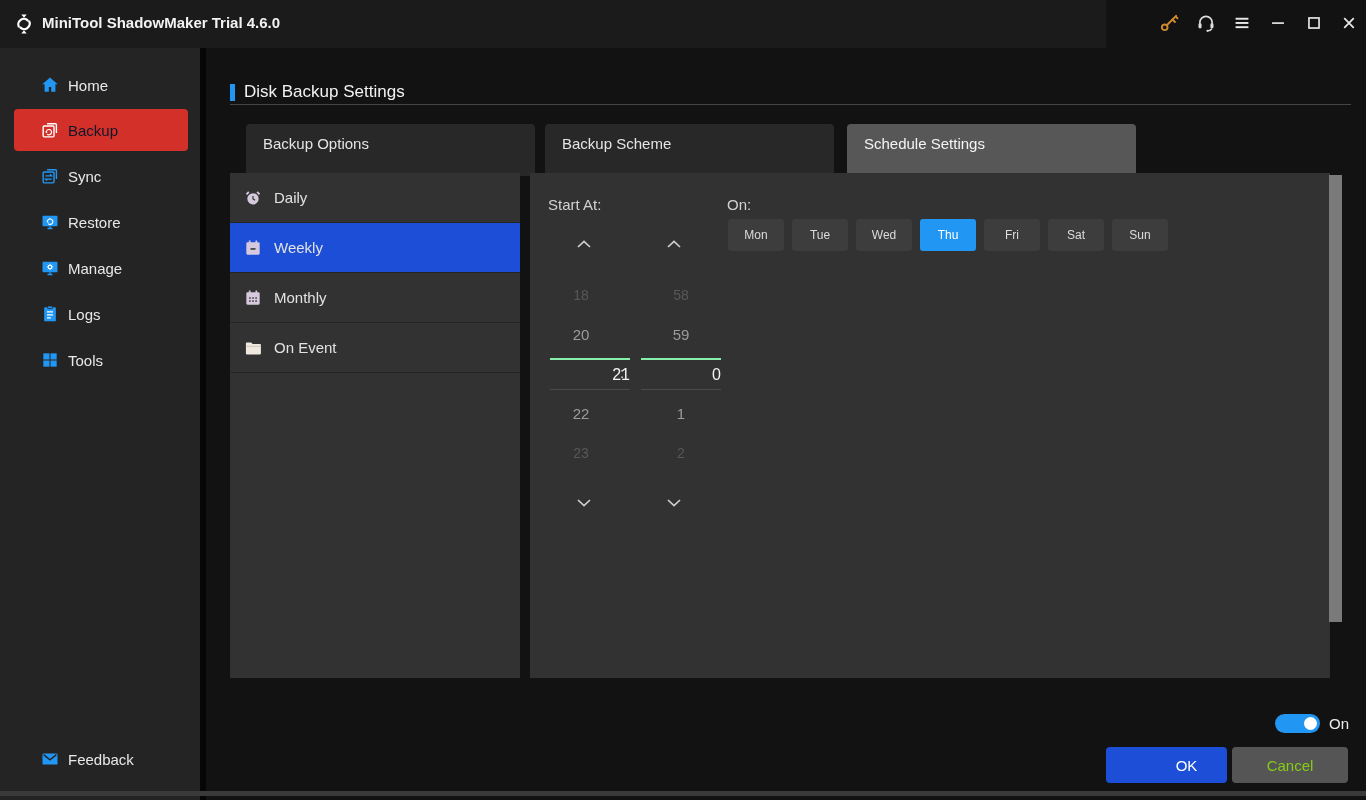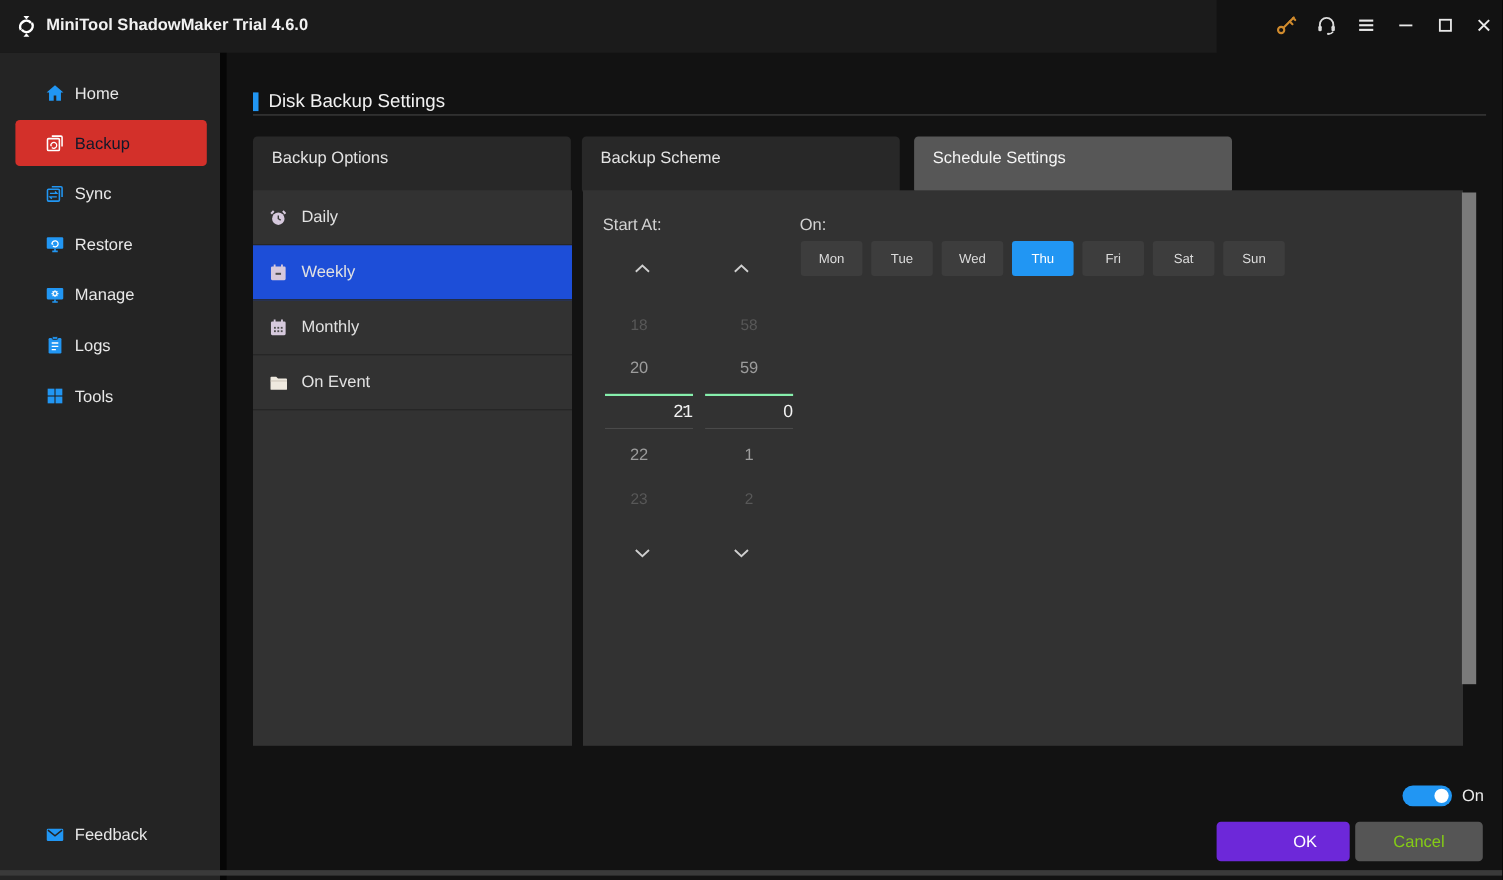--- a/index.html
+++ b/index.html
@@ -20,21 +20,21 @@
   .side-item { position:absolute; left:14px; width:174px; height:42px; border-radius:4px;
     display:flex; align-items:center; color:#e8e8e8; font-size:15px; }
   .side-item .s-icon { width:20px; height:20px; margin-left:26px; margin-right:8px; flex:0 0 auto; display:flex; }
   .side-item.active { background:#d3302a; color:#0f172a; }
   
   .accent { position:absolute; left:230px; top:84px; width:5px; height:17px; background:#2196f3; }
   .page-title { position:absolute; left:244px; top:82px; font-size:17px; font-weight:500; color:#f2f2f2; }
   .header-line { position:absolute; left:230px; top:104px; width:1121px; height:1px; background:#454545; }
   
   .tab { position:absolute; top:124px; height:52px; width:289px; border-radius:4px; background:#282828;
-    color:#e4e4e4; font-size:15px; line-height:39px; padding-left:17px; }
+    color:#e4e4e4; font-size:15px; line-height:39px; padding-left:17px;margin-left:16px; }
   .tab.active { background:#575757; color:#f4f4f4; }
   
   .freq-panel { position:absolute; left:230px; top:173px; width:290px; height:505px; background:#323232; }
   .freq-item { height:50px; border-bottom:1px solid #252525; display:flex; align-items:center;
     padding-left:13px; color:#e2e2e2; font-size:15px; }
   .freq-item .f-icon { width:20px; height:20px; margin-right:11px; display:flex; }
   .freq-item.selected { background:#1d4ed8; }
   
   .sched-panel { position:absolute; left:530px; top:173px; width:800px; height:505px; background:#323232; }
   .sp-label { position:absolute; font-size:15px; color:#d2d2d2; }
@@ -49,21 +49,21 @@
   .day-btn { position:absolute; top:46px; width:56px; height:32px; border-radius:3px; background:#3d3d3d;
     color:#dcdcdc; font-size:12px; line-height:32px; text-align:center; }
   .day-btn.selected { background:#2196f3; color:#fff; }
   .scroll-thumb { position:absolute; left:1329px; top:175px; width:13px; height:447px; background:#7a7a7a; }
   
   .toggle { position:absolute; left:1275px; top:714px; width:45px; height:19px; border-radius:10px; background:#2196f3; }
   .knob { position:absolute; right:3px; top:3px; width:13px; height:13px; border-radius:50%; background:#fff; }
   .toggle-label { position:absolute; left:1329px; top:714px; height:19px; line-height:19px; font-size:15px; color:#eaeaea; }
   .btn { position:absolute; top:747px; height:36px; border-radius:4px; font-size:15px;
     display:flex; align-items:center; justify-content:center; }
-  .btn-ok { left:1106px; width:121px; background:#6d28d9; color:#fff;padding-left:40px; }
+  .btn-ok { left:1106px; width:121px; background:#1d4ed8; color:#fff;padding-left:40px; }
   .btn-cancel { left:1232px; width:116px; background:#555555; color:#84cc16; }
   .bottom-strip { position:absolute; left:0; top:791px; width:1366px; height:5px; background:#3a3a3a; }
 </style>
 </head>
 <body>
 
 <div class="app">
 
   <div class="titlebar">
     <span class="logo">

